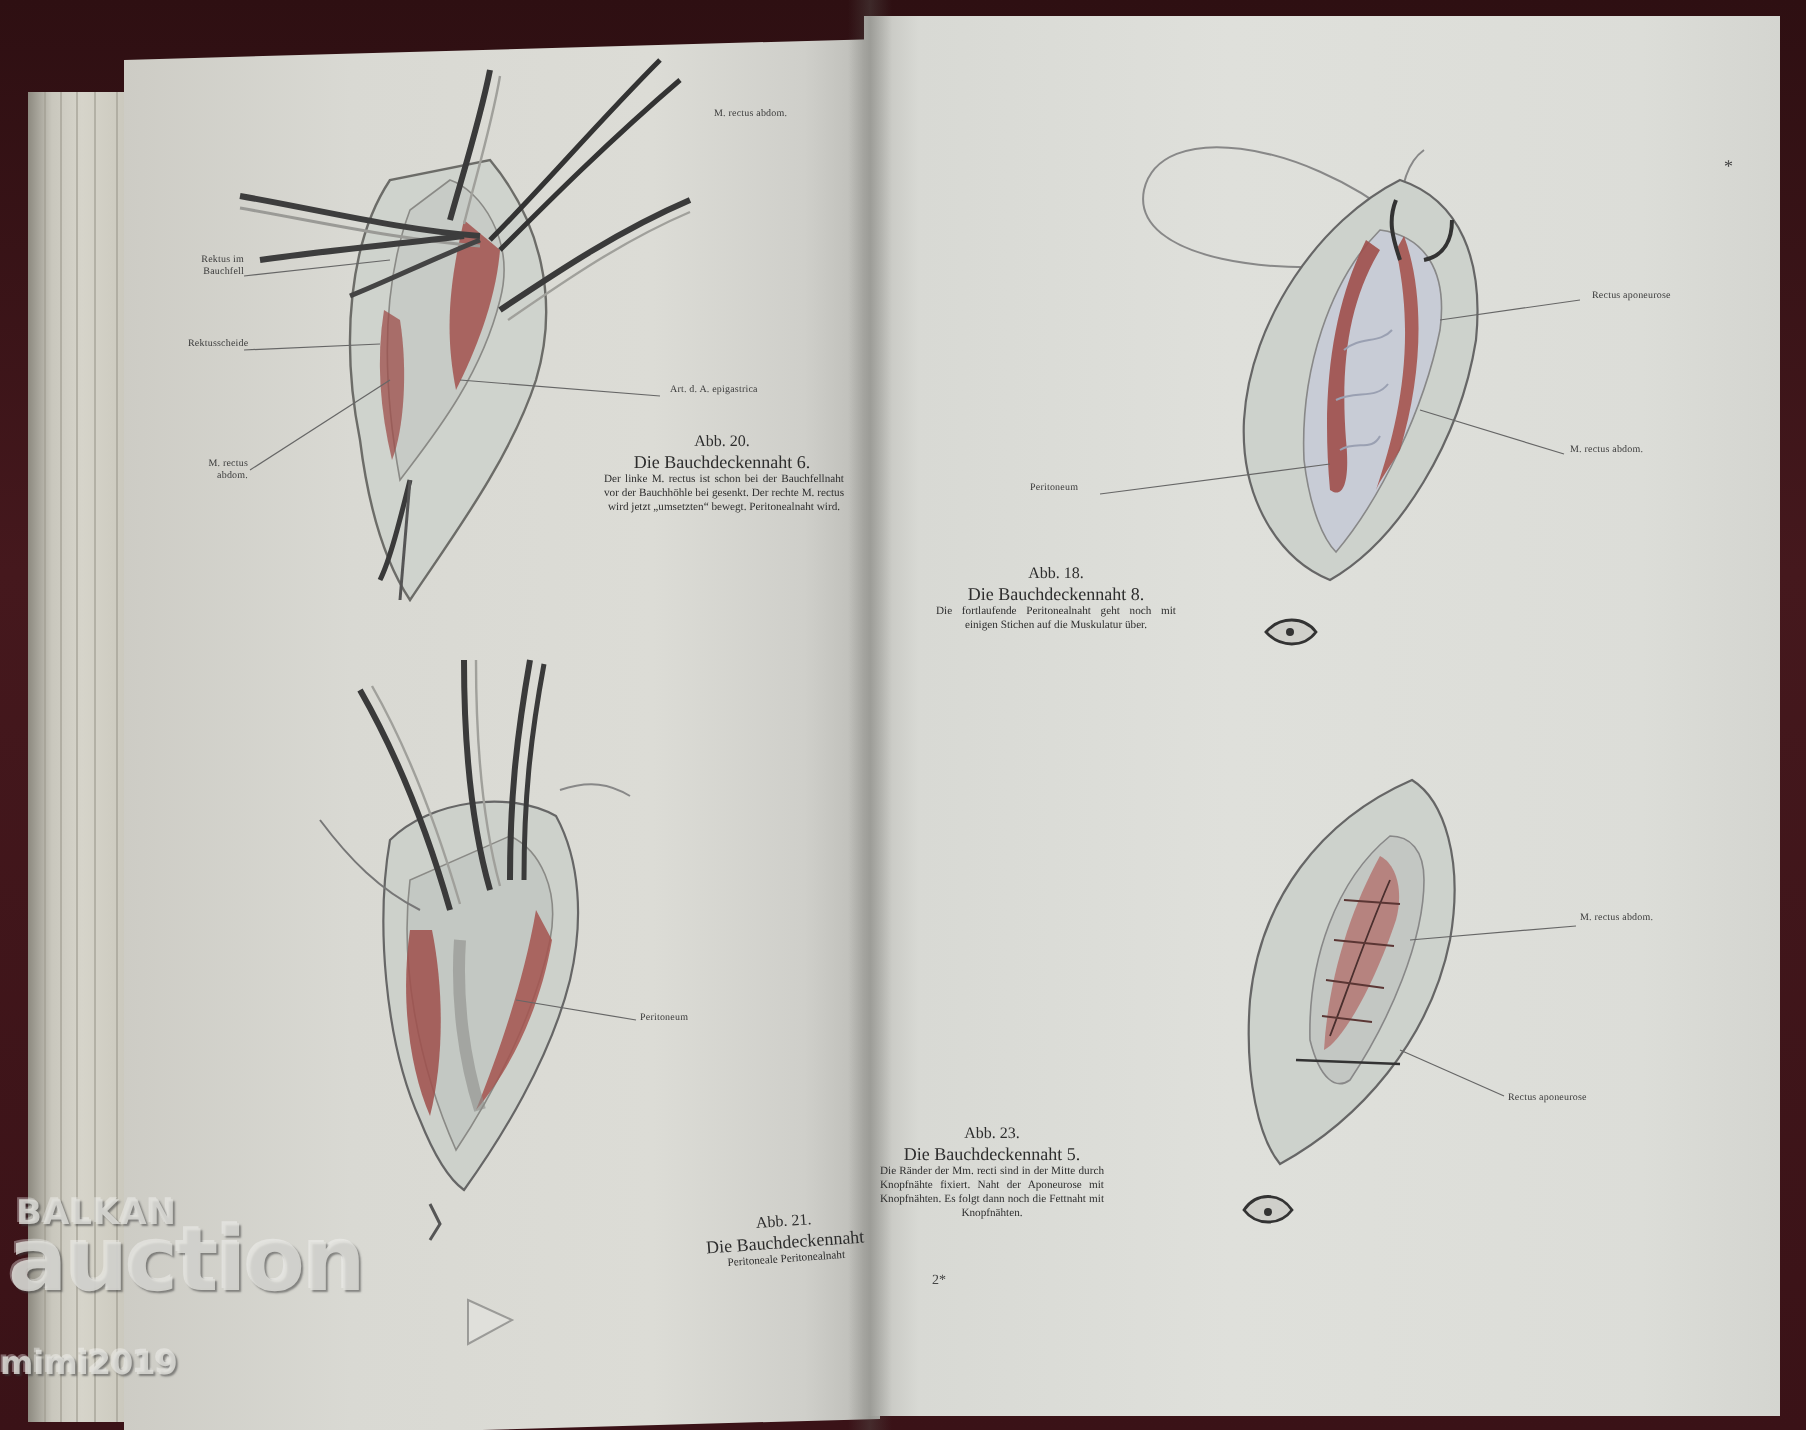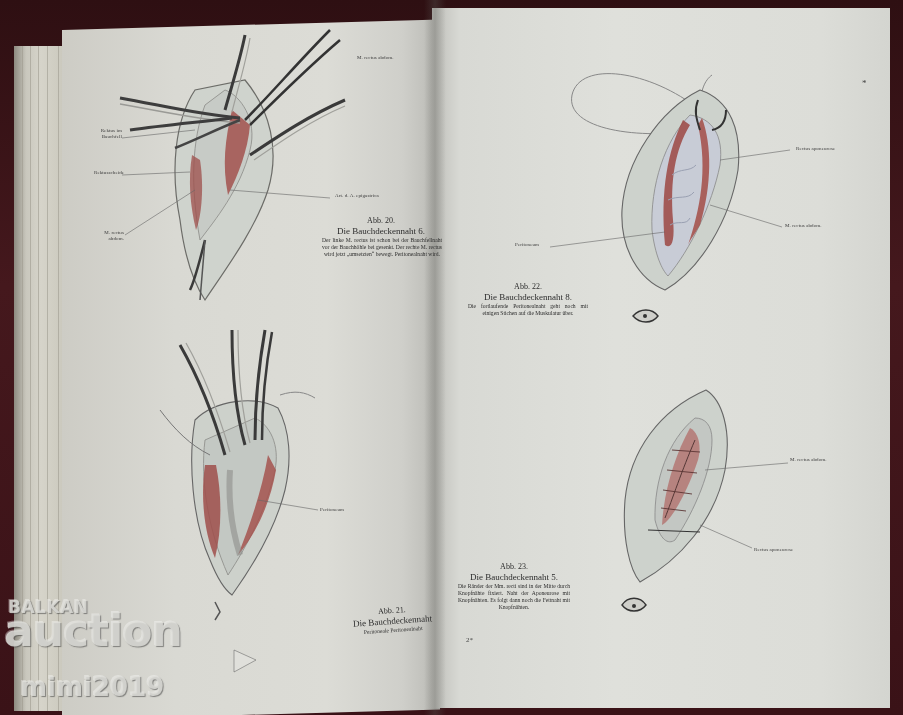--- a/index.html
+++ b/index.html
@@ -62,21 +62,21 @@
   <line x1="125" y1="235" x2="195" y2="190" stroke="#666" stroke-width=".6"></line>
   <line x1="230" y1="190" x2="330" y2="198" stroke="#666" stroke-width=".6"></line>
 </svg>
 
 <div class="label" style="left:357px;top:55px;width:40px">M. rectus abdom.</div>
 <div class="label" style="left:92px;top:128px;width:30px;text-align:right">Rektus im Bauchfell</div>
 <div class="label" style="left:94px;top:170px;width:28px;text-align:right">Rektusscheide</div>
 <div class="label" style="left:96px;top:230px;width:28px;text-align:right">M. rectus abdom.</div>
 <div class="label" style="left:335px;top:193px;width:45px">Art. d. A. epigastrica</div>
 
-<div class="cap" style="left:318px;top:216px;width:126px">
+<div class="cap" style="left:298px;top:216px;width:126px">
   <div class="n">Abb. 20.</div>
   <div class="t">Die Bauchdeckennaht 6.</div>
   <div class="b" style="width:120px;margin-left:4px">Der linke M. rectus ist schon bei der Bauchfellnaht vor der Bauchhöhle bei gesenkt. Der rechte M. rectus wird jetzt „umsetzten“ bewegt. Peritonealnaht wird.</div>
 </div>
 
 <svg width="903" height="715" style="left:0;top:0" viewBox="0 0 903 715">
   <path d="M195 420 C188 460,192 520,210 560 C218 580,225 590,232 595 C250 570,275 530,285 490 C292 460,290 430,278 408 C255 395,215 400,195 420 Z" fill="#cdd1cb" stroke="#666" stroke-width="1.1"></path>
   <path d="M205 440 C200 480,208 530,228 575 C248 545,268 505,275 470 C280 445,270 425,255 418 Z" fill="#c3c8c3" stroke="#8a8a86" stroke-width=".8"></path>
   <path d="M205 465 C200 500,205 535,215 558 C222 530,222 495,216 465 Z" fill="#9f4f4b" opacity=".85"></path>
   <path d="M268 455 C262 490,250 525,238 555 C255 535,270 505,276 470 Z" fill="#a5534f" opacity=".85"></path>
@@ -123,21 +123,21 @@
 
   <path d="M633 316 C640 308,652 308,658 316 C652 324,640 324,633 316 Z" fill="#cfcfca" stroke="#333" stroke-width="1.4"></path>
   <circle cx="645" cy="316" r="2" fill="#333"></circle>
 </svg>
 
 <div class="label" style="left:796px;top:146px;width:40px">Rectus aponeurose</div>
 <div class="label" style="left:785px;top:223px;width:40px">M. rectus abdom.</div>
 <div class="label" style="left:515px;top:242px;width:35px">Peritoneum</div>
 
 <div class="cap" style="left:468px;top:282px;width:120px">
-  <div class="n">Abb. 22.</div>
+  <div class="n">Abb. 18.</div>
   <div class="t">Die Bauchdeckennaht 8.</div>
   <div class="b">Die fortlaufende Peritonealnaht geht noch mit einigen Stichen auf die Muskulatur über.</div>
 </div>
 
 <svg width="903" height="715" style="left:0;top:0" viewBox="0 0 903 715">
   <path d="M706 390 C660 410,630 450,625 500 C622 540,630 570,640 582 C680 560,715 520,725 470 C732 430,722 400,706 390 Z" fill="#cdd2cc" stroke="#666" stroke-width="1.1"></path>
   <path d="M695 418 C668 440,654 480,655 520 C660 540,668 545,675 540 C695 510,712 470,712 440 C712 425,705 418,695 418 Z" fill="#c3c7c3" stroke="#888" stroke-width=".8"></path>
   <path d="M690 428 C675 455,664 490,662 525 C672 520,688 490,698 460 C702 445,698 432,690 428 Z" fill="#b57b78" opacity=".9"></path>
   <path d="M665 518 C672 500,682 470,695 440" stroke="#4a2f2e" stroke-width=".9" fill="none"></path>
   <path d="M672 450 L700 452 M667 470 L697 473 M663 490 L692 494 M661 508 L686 511" stroke="#5b3634" stroke-width=".9"></path>
@@ -145,27 +145,27 @@
   <line x1="705" y1="470" x2="788" y2="463" stroke="#666" stroke-width=".6"></line>
   <line x1="700" y1="525" x2="752" y2="548" stroke="#666" stroke-width=".6"></line>
 
   <path d="M622 605 C628 596,640 596,646 605 C640 613,628 613,622 605 Z" fill="#cfcfca" stroke="#333" stroke-width="1.4"></path>
   <circle cx="634" cy="606" r="2" fill="#333"></circle>
 </svg>
 
 <div class="label" style="left:790px;top:457px;width:40px">M. rectus abdom.</div>
 <div class="label" style="left:754px;top:547px;width:40px">Rectus aponeurose</div>
 
-<div class="cap" style="left:458px;top:562px;width:112px">
+<div class="cap" style="left:440px;top:562px;width:112px">
   <div class="n">Abb. 23.</div>
   <div class="t">Die Bauchdeckennaht 5.</div>
   <div class="b">Die Ränder der Mm. recti sind in der Mitte durch Knopfnähte fixiert. Naht der Aponeurose mit Knopfnähten. Es folgt dann noch die Fettnaht mit Knopfnähten.</div>
 </div>
 
 <div class="pagenum" style="left:466px;top:636px">2*</div>
 <div class="pagenum" style="left:862px;top:78px;font-size:9px">*</div>
 
 <div class="wm" style="left:8px;top:597px;font-size:17px;letter-spacing:.5px">BALKAN</div>
 <div class="wm" style="left:4px;top:605px;font-size:44px;letter-spacing:-1px;font-weight:bold">auction</div>
 <svg width="30" height="30" style="left:232px;top:648px">
   <path d="M2 2 L24 12 L2 24 Z" fill="rgba(225,225,220,.8)" stroke="rgba(90,90,90,.5)" stroke-width="1"></path>
 </svg>
-<div class="wm" style="left:20px;top:672px;font-size:26px">mimi2019</div>
+<div class="wm" style="left:0;top:672px;font-size:16px">mimi2019</div>
 
 </body></html>

